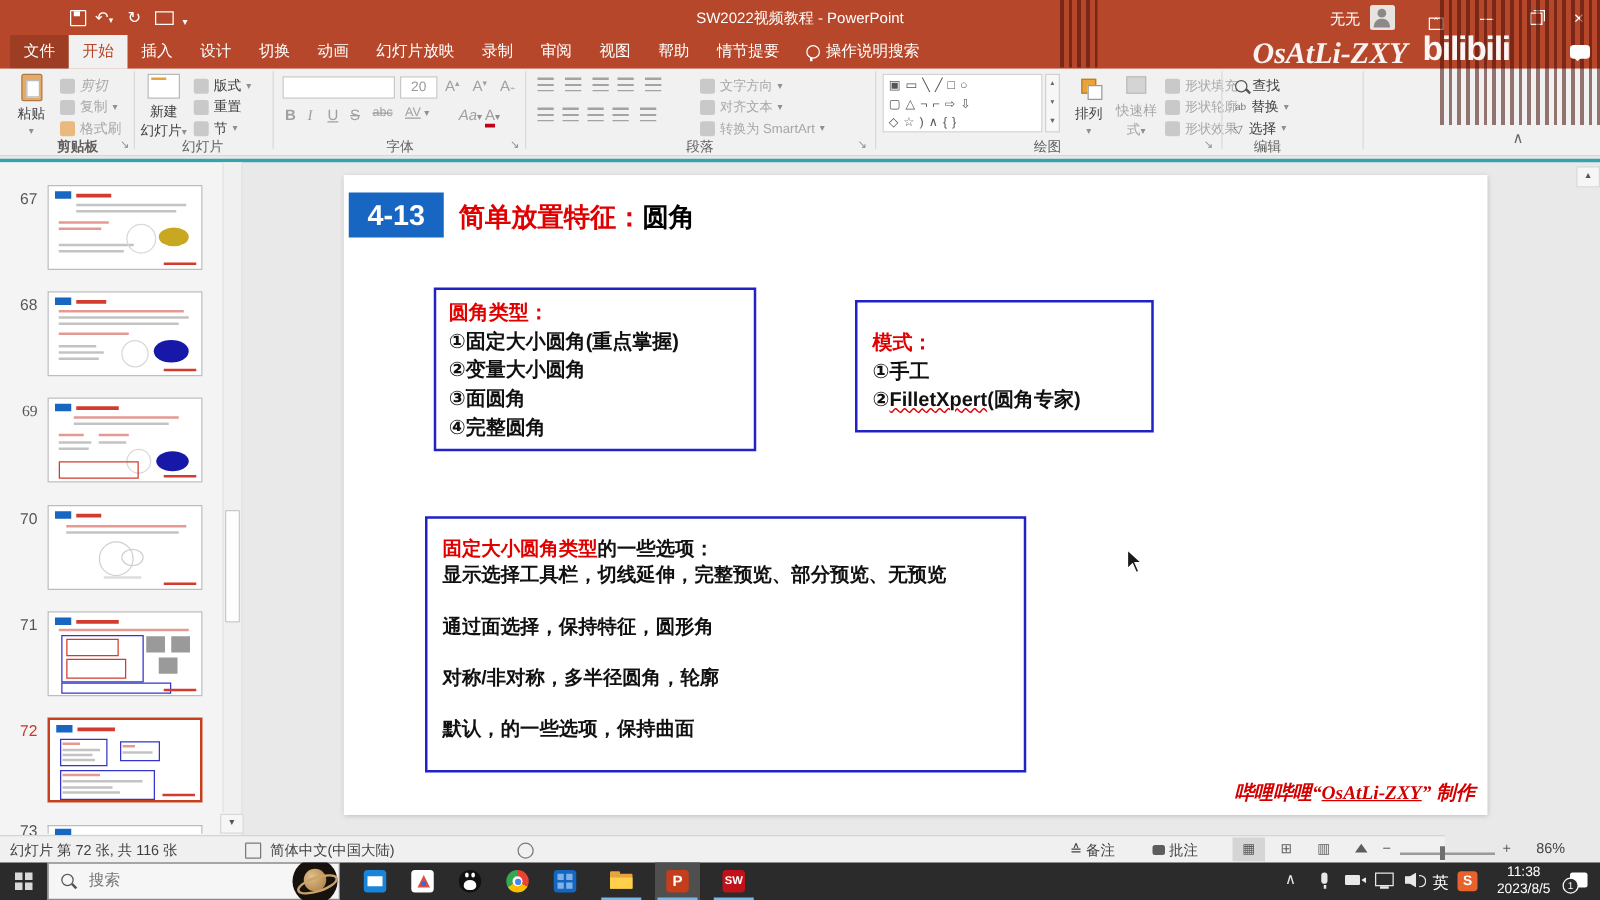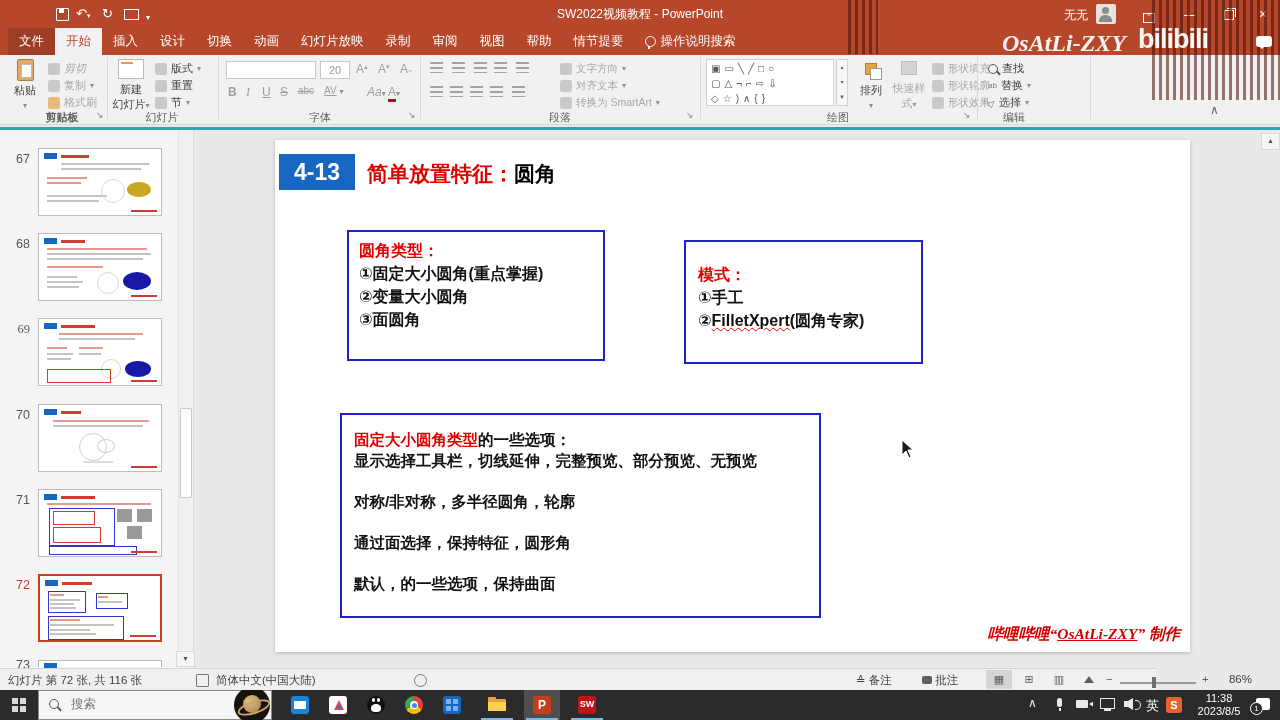--- a/index.html
+++ b/index.html
@@ -70,21 +70,21 @@
 .t-cred{position:absolute;right:4px;bottom:3px;width:26px;height:2px;background:#d23b2f;}
 .vscroll{left:178px;width:14px;background:#f0f0f0;border-left:1px solid #e2e2e2;}
 .vthumb{left:180px;width:10px;background:#fdfdfd;border:1px solid #c9c9c9;border-radius:1px;}
 .scrollbtn{width:17px;height:14px;background:#f6f6f6;border:1px solid #d8d8d8;text-align:center;font-size:7px;color:#555;line-height:13px;}
 
 #slide{left:275px;top:10px;width:915px;height:512px;background:#fff;box-shadow:0 1px 4px rgba(0,0,0,.22);}
 #badge{left:4px;top:14px;width:76px;height:36px;color:#fff;font-size:23px;text-align:center;line-height:36px;font-weight:bold;}
 #slide-title{left:92px;top:20px;font-size:21px;font-weight:bold;white-space:nowrap;}
 .bluebox{border:2px solid #2121C8;box-sizing:border-box;font-weight:bold;color:#111;}
 #box1{left:72px;top:90px;width:258px;height:131px;font-size:16px;line-height:23px;padding:7px 10px;}
-#box2{left:409px;top:100px;width:239px;height:124px;font-size:16px;line-height:23px;padding:21px 12px 0;}
+#box2{left:409px;top:100px;width:239px;height:106px;font-size:16px;line-height:23px;padding:21px 12px 0;}
 #box3{left:65px;top:273px;width:481px;height:205px;font-size:15.5px;line-height:21px;padding:14px 12px 0;}
 .redtxt{color:#E00000;}
 .wavy{text-decoration:underline;text-decoration-style:wavy;text-decoration-color:#e00000;text-decoration-thickness:1px;}
 #credit{right:10px;top:484px;font-family:"Liberation Serif","DejaVu Serif",serif;font-style:italic;font-weight:bold;color:#D40000;font-size:15.5px;white-space:nowrap;}
 #credit u{text-decoration:underline;}
 .b3line{margin-bottom:20px;}
 
 #statusbar{left:0;top:668px;width:1156px;height:22px;background:#f0f0f0;border-top:1px solid #d4d4d4;font-size:11.5px;color:#424242;}
 .sb{top:4px;white-space:nowrap;}
 .sb-ic{display:inline-block;width:11px;height:11px;border:1px solid #7a7a7a;border-radius:1px;position:relative;vertical-align:-2px;}
@@ -416,33 +416,34 @@
     <div id="badge" class="abs" style="background:#1766C2;">4-13</div>
     <div id="slide-title" class="abs">
       <span class="redtxt">简单放置特征：</span><span>圆角</span>
     </div>
 
     <div id="box1" class="abs bluebox">
       <div class="redtxt">圆角类型：</div>
       <div>①固定大小圆角(重点掌握)</div>
       <div>②变量大小圆角</div>
       <div>③面圆角</div>
+      <div>④完整圆角</div>
     </div>
 
     <div id="box2" class="abs bluebox">
       <div class="redtxt">模式：</div>
       <div>①手工</div>
       <div><span>②</span><span class="wavy">FilletXpert</span><span>(圆角专家)</span></div>
     </div>
 
     <div id="box3" class="abs bluebox">
       <div><span class="redtxt">固定大小圆角类型</span><span>的一些选项：</span></div>
       <div class="b3line">显示选择工具栏，切线延伸，完整预览、部分预览、无预览</div>
+      <div class="b3line">通过面选择，保持特征，圆形角</div>
       <div class="b3line">对称/非对称，多半径圆角，轮廓</div>
-      <div class="b3line">通过面选择，保持特征，圆形角</div>
       <div>默认，的一些选项，保持曲面</div>
     </div>
 
     <div id="credit" class="abs">
       <span>哔哩哔哩“</span><u>OsAtLi-ZXY</u><span>”  制作</span>
     </div>
 
     <svg class="abs" style="left:626px;top:300px;" width="14" height="20">
       <polygon points="1,0 1,15 5,11 8,18 10,17 7,10 12,10" fill="#1a1a1a" stroke="#fff" stroke-width="1"></polygon>
     </svg>

